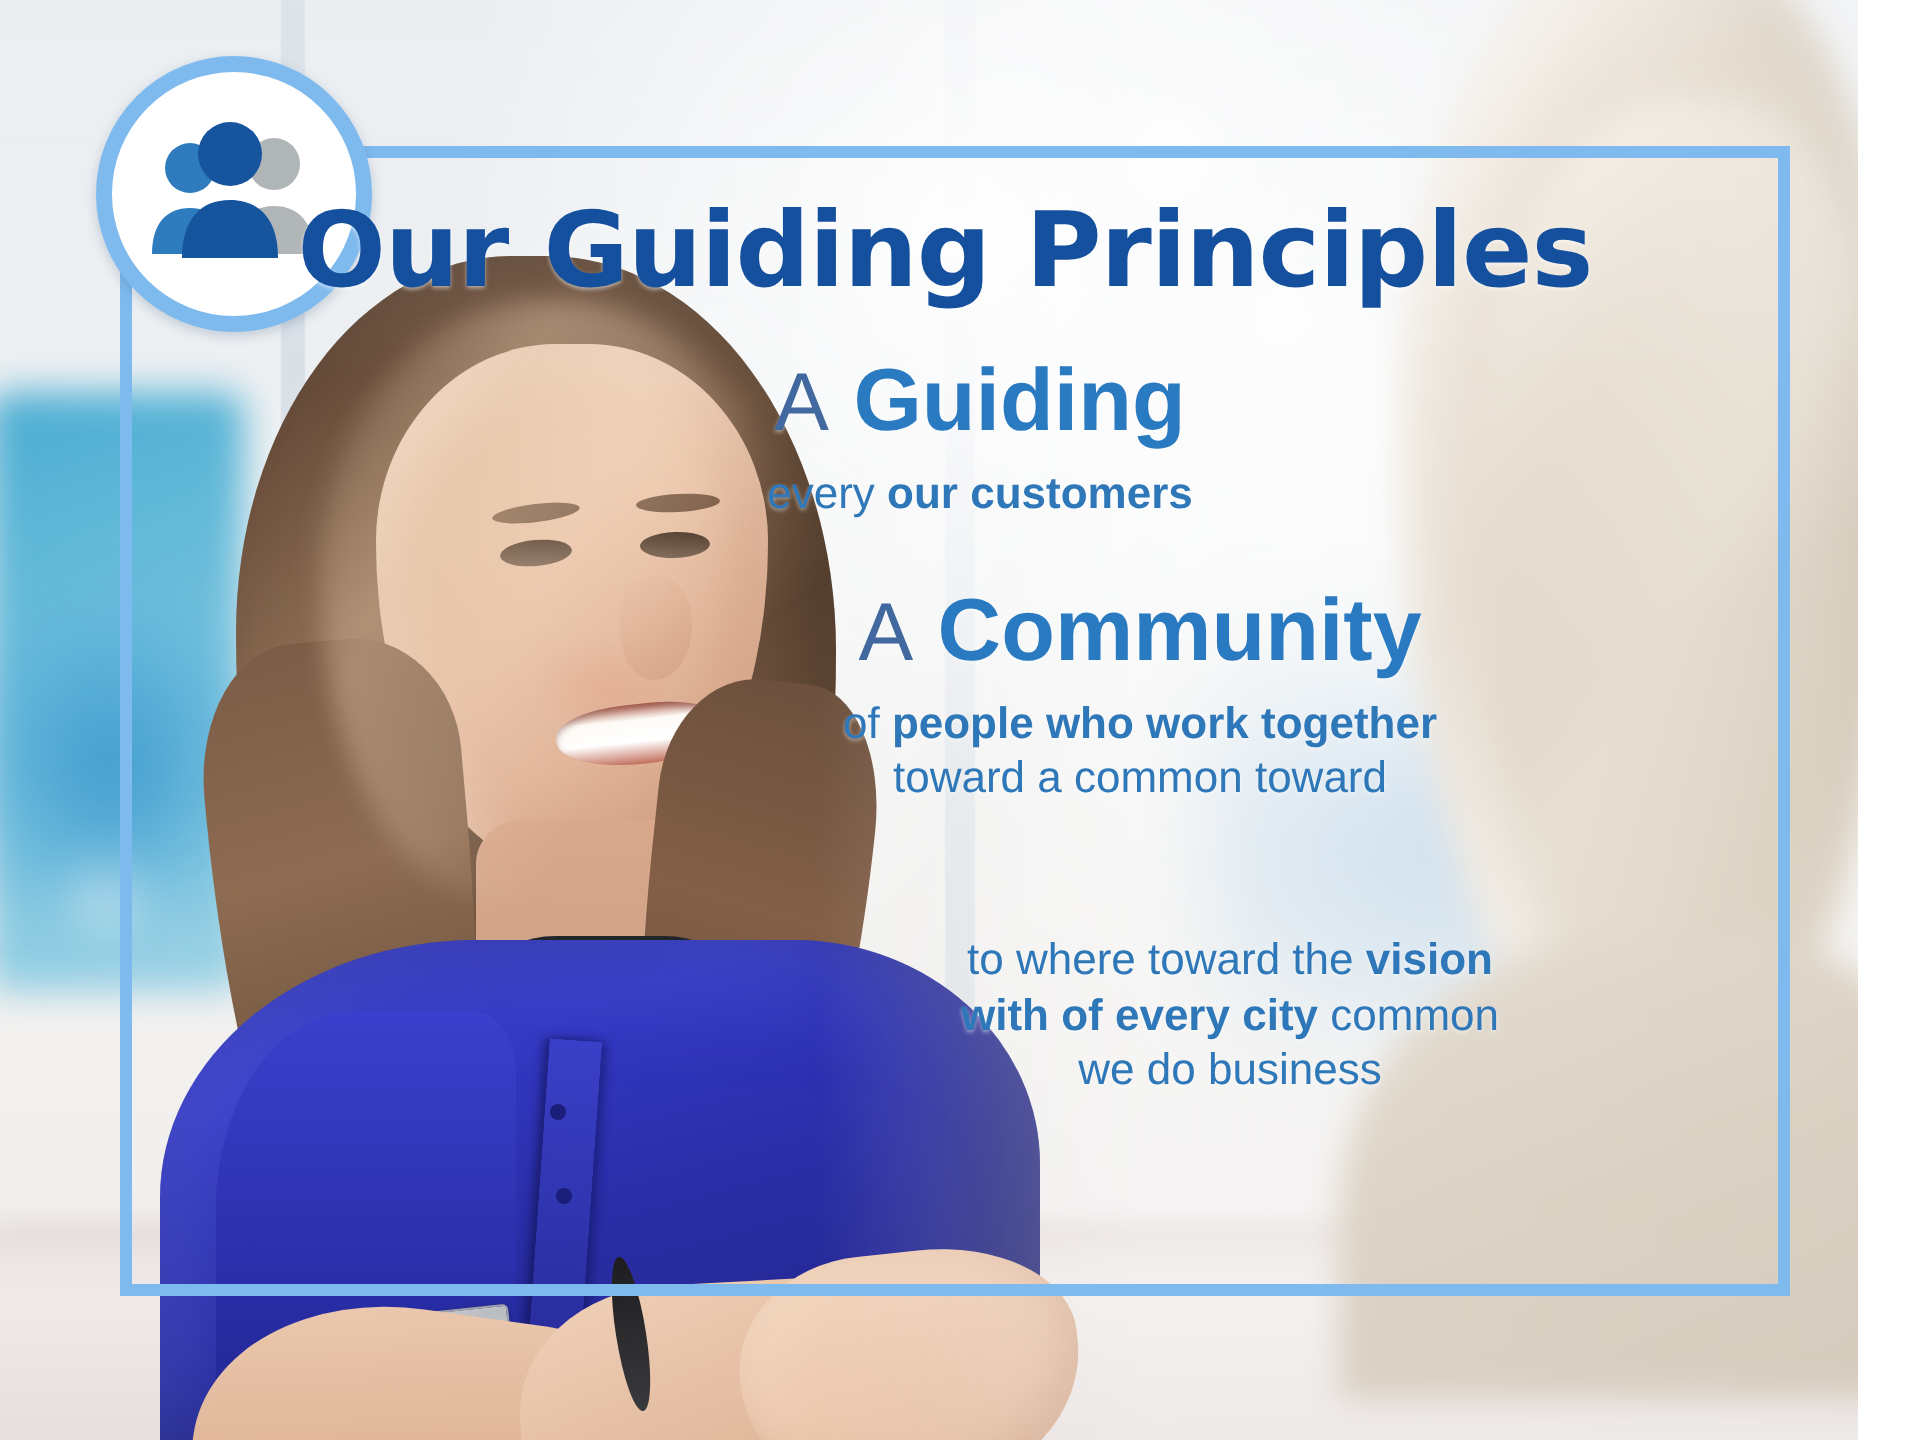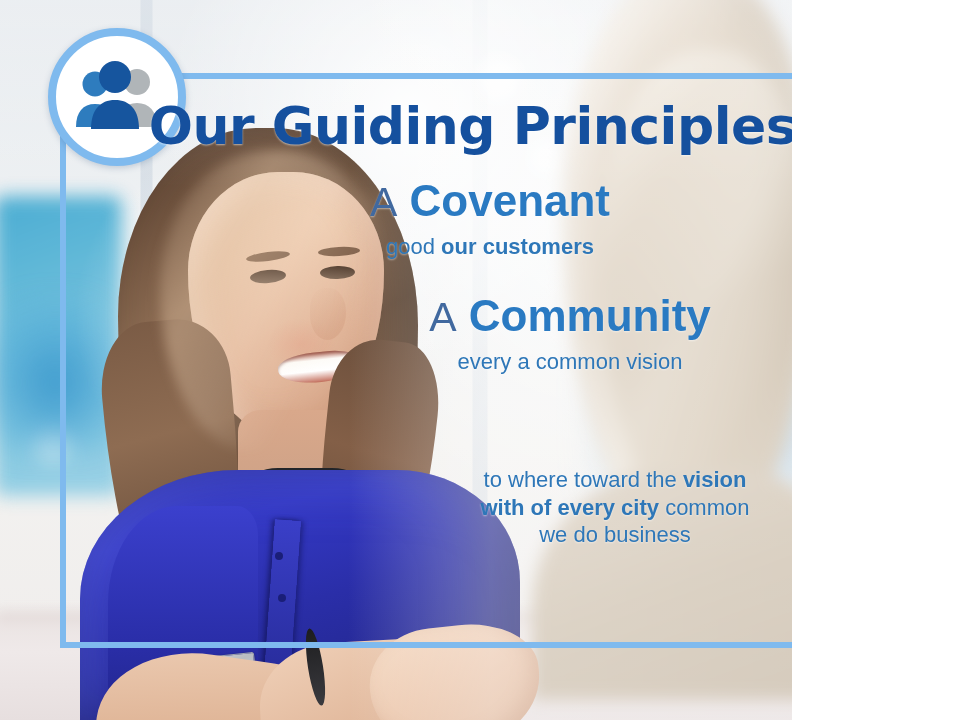--- a/index.html
+++ b/index.html
@@ -5,21 +5,21 @@
   html, body {
     margin: 0;
     padding: 0;
     background: #ffffff;
   }
   body {
     font-family: "Liberation Sans", sans-serif;
   }
   #stage {
     position: relative;
-    width: 792px;
+    width: 929px;
     height: 720px;
     overflow: hidden;
     background: #e9eef2;
   }
 
   
   .bg-layer { position: absolute; inset: 0; }
 
   
   .bg-base {
@@ -419,34 +419,35 @@
     </svg>
   </div>
 
   <div class="content">
 
     <div class="title">Our Guiding Principles</div>
 
     <div class="principle" id="p1">
       <div class="p-head">
         <span class="art">A</span>
-        <span class="word">Covenant</span>
+        <span class="word">Guiding</span>
       </div>
       <div class="p-sub">
-        <span>good </span><b>our customers</b>
+        <span>every </span><b>our customers</b>
       </div>
     </div>
 
     <div class="principle" id="p2">
       <div class="p-head">
         <span class="art">A</span>
         <span class="word">Community</span>
       </div>
       <div class="p-sub">
-        <div>every a common vision</div>
+        <div><span>of </span><b>people who work together</b></div>
+        <div>toward a common toward</div>
       </div>
     </div>
 
     <div class="principle" id="p3">
       <div class="p-sub">
         <div><span>to where toward the </span><b>vision</b></div>
         <div><b>with of every city</b><span> common</span></div>
         <div>we do business</div>
       </div>
     </div>

